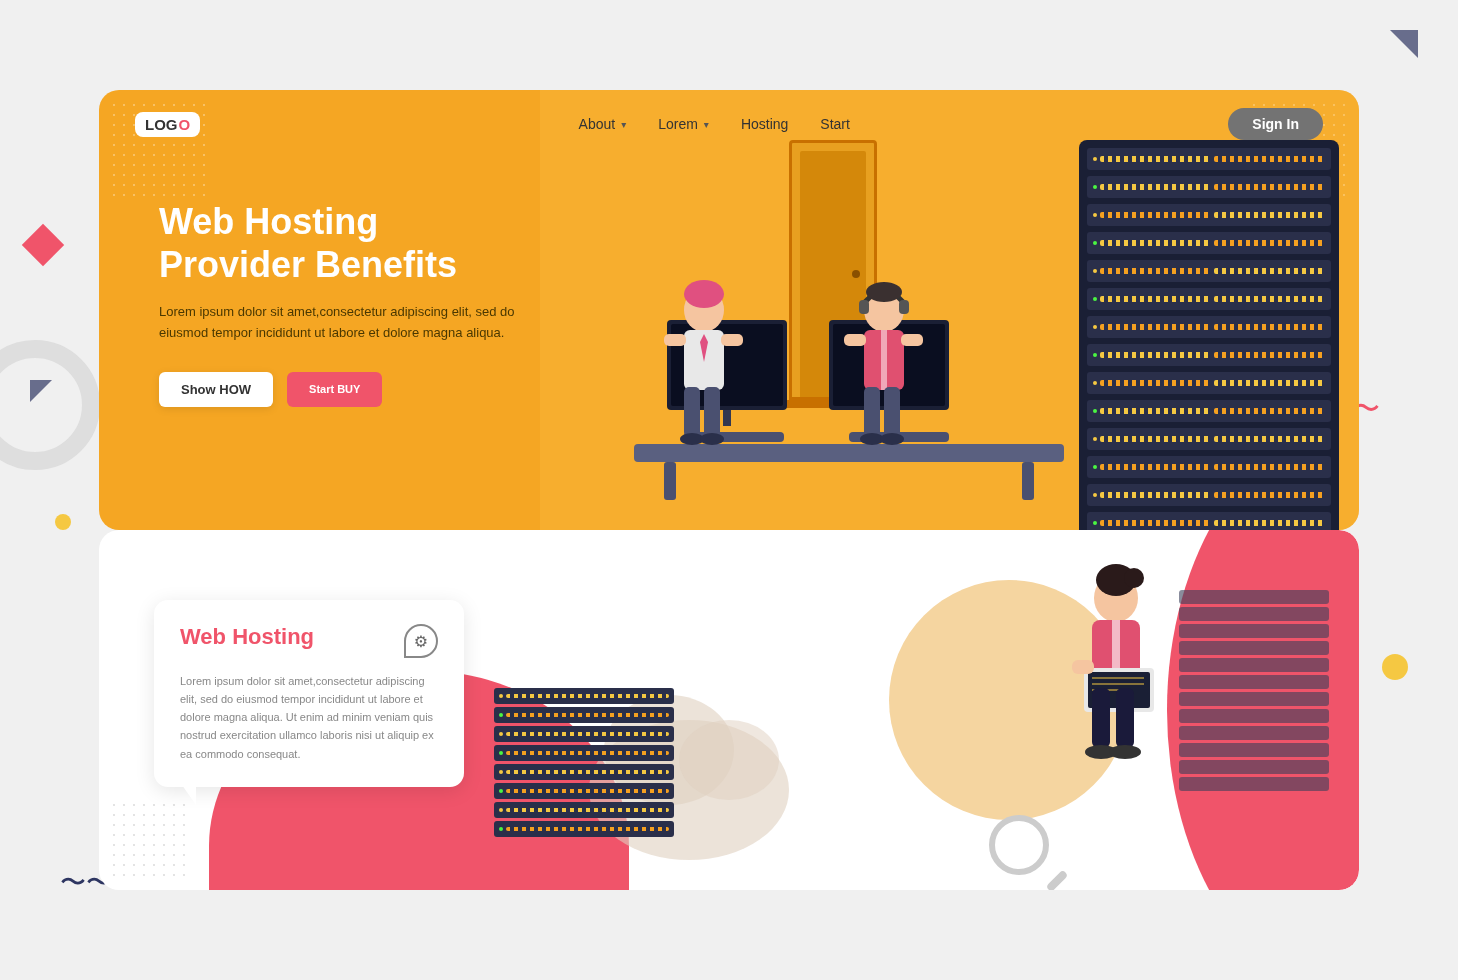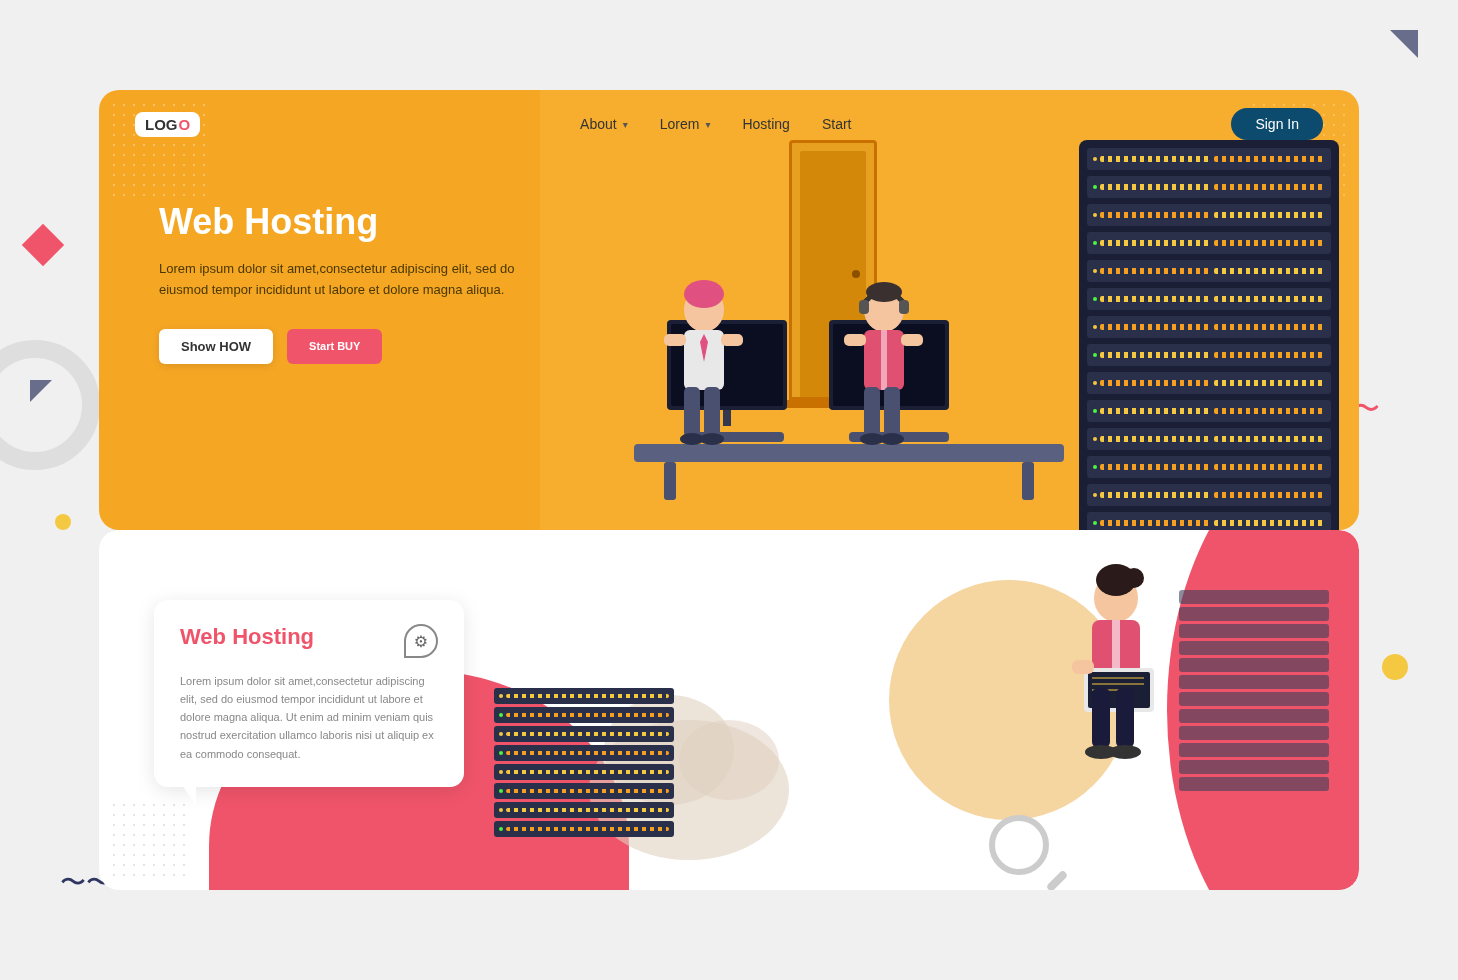--- a/index.html
+++ b/index.html
@@ -144,27 +144,27 @@
       font-weight: 500;
       display: flex;
       align-items: center;
       gap: 6px;
     }
     .nav-links li a .chevron {
       font-size: 10px;
       color: #555;
     }
     .sign-in-btn {
-      background: #0c4a6e;
+      background: #737373;
       color: white;
       border: none;
       border-radius: 20px;
       padding: 8px 24px;
       font-size: 14px;
-      font-weight: 400;
+      font-weight: 700;
       cursor: pointer;
     }
 
     
     .hero-content {
       position: absolute;
       top: 110px;
       left: 60px;
       z-index: 10;
       max-width: 380px;
@@ -549,20 +549,21 @@
           <span>Start</span>
         </a>
       </li>
     </ul>
     <button class="sign-in-btn">Sign In</button>
   </nav>
 
   <div class="hero-content">
     <h1 class="hero-title">
       <span>Web Hosting</span><br>
+      <span>Provider Benefits</span>
     </h1>
     <p class="hero-desc">Lorem ipsum dolor sit amet,consectetur adipiscing elit, sed do eiusmod tempor incididunt ut labore et dolore magna aliqua.</p>
     <div class="hero-buttons">
       <button class="btn-show">Show HOW</button>
       <button class="btn-buy">Start BUY</button>
     </div>
   </div>
 
   <div class="s1-illustration">
 

